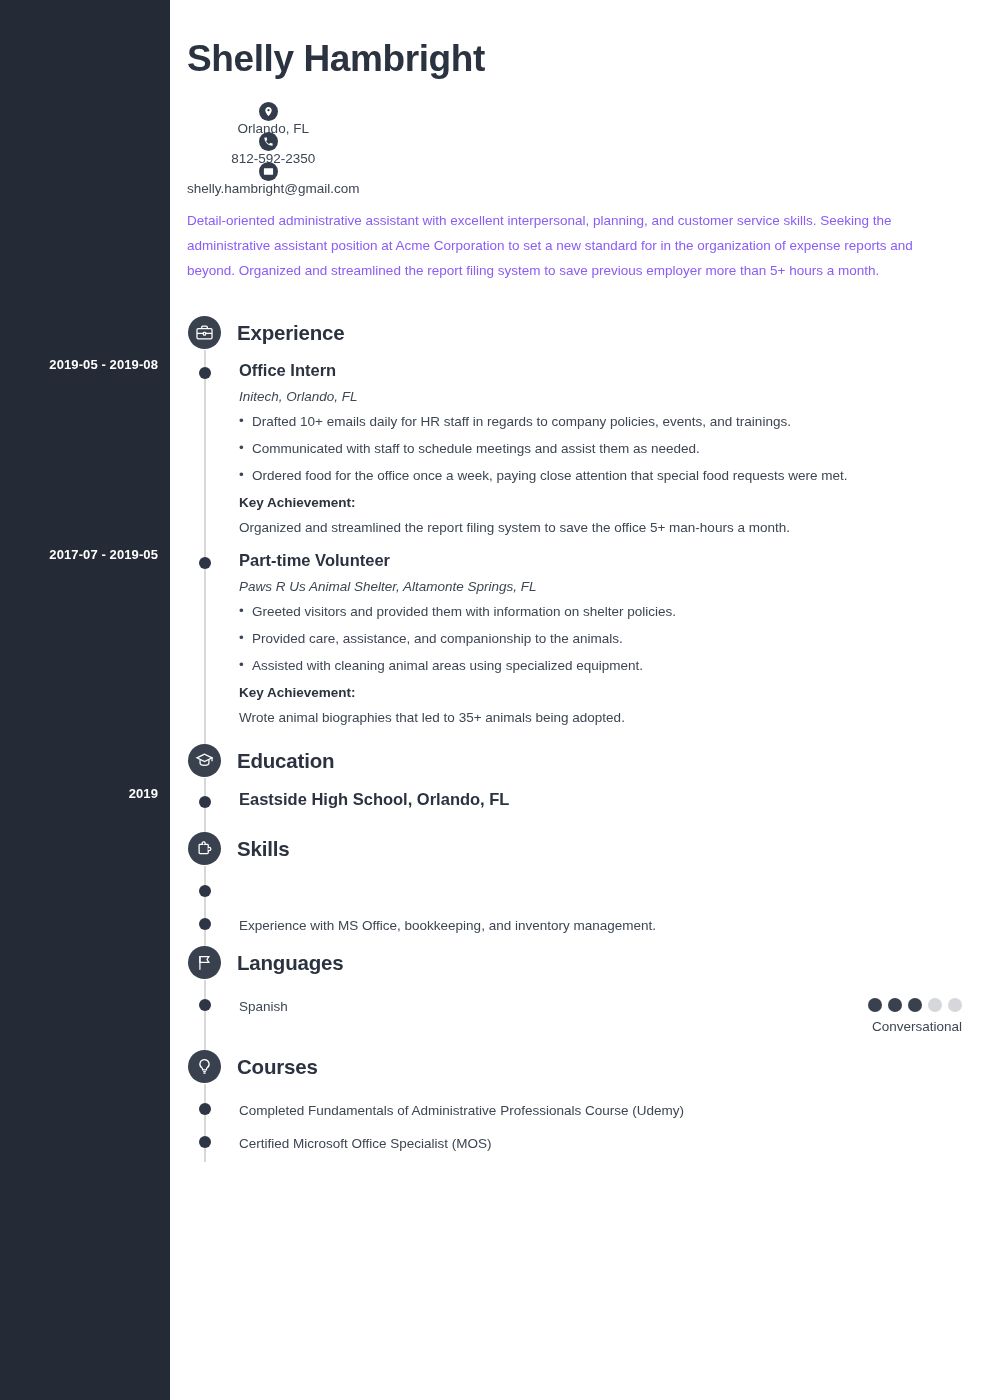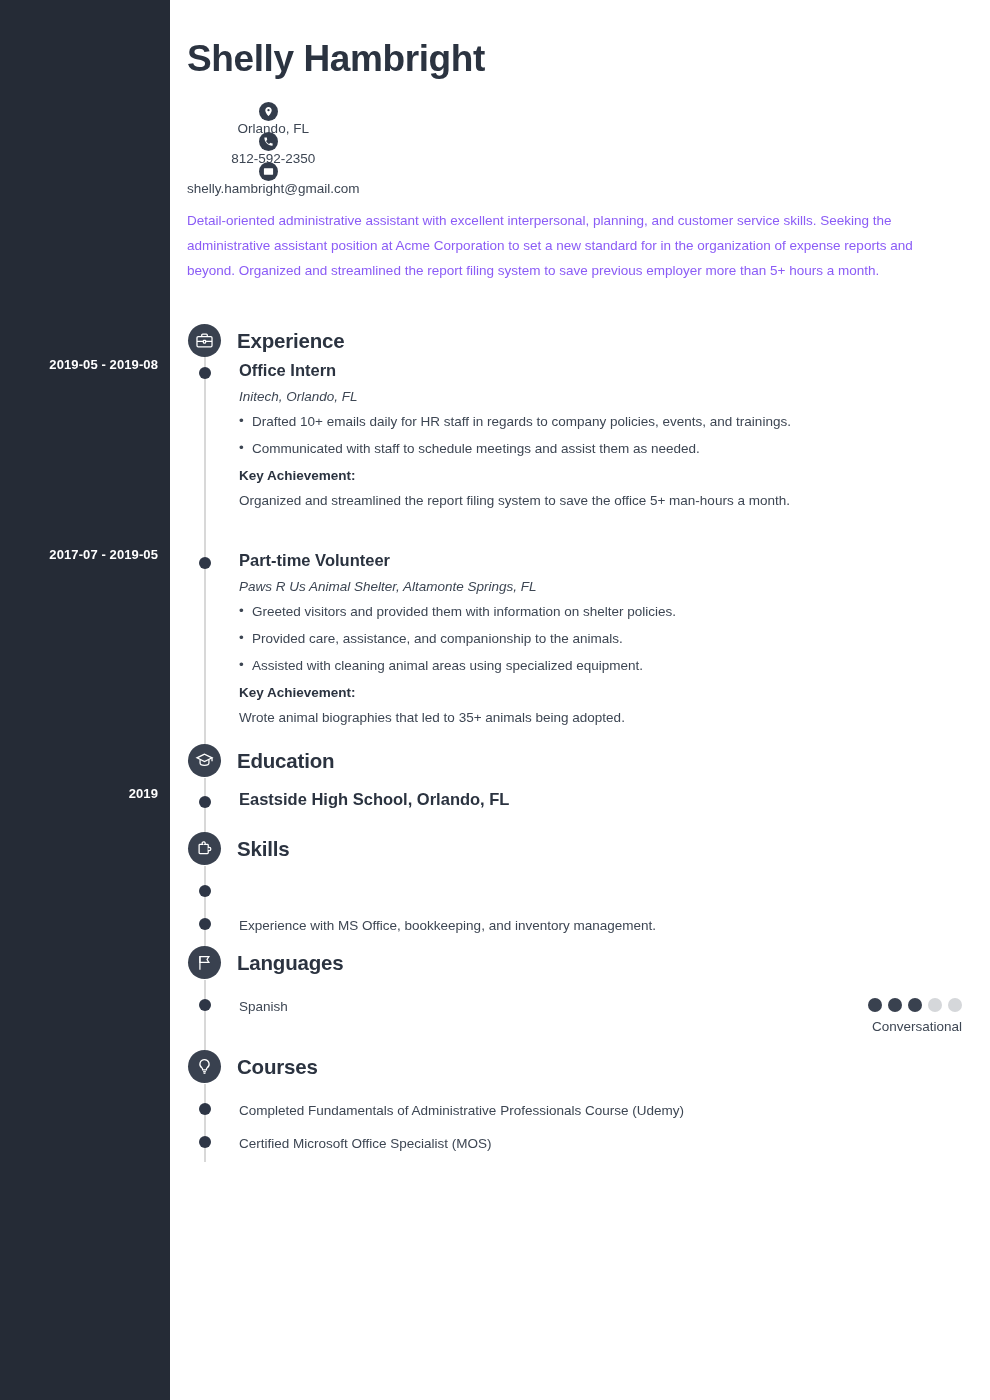--- a/index.html
+++ b/index.html
@@ -141,38 +141,39 @@
               <path d="M3 5h18c.6 0 1 .4 1 1v12c0 .6-.4 1-1 1H3c-.6 0-1-.4-1-1V6c0-.6.4-1 1-1zm9 8L4.2 7.1v.02L12 13l7.8-5.9V7L12 13z"></path>
               <path d="M3.6 6.3 12 12.2l8.4-5.9H3.6z"></path>
             </svg>
         </span>
         <span class="ctext">shelly.hambright@gmail.com</span>
       </div>
     </div>
 
     <p class="summary">Detail-oriented administrative assistant with excellent interpersonal, planning, and customer service skills. Seeking the administrative assistant position at Acme Corporation to set a new standard for in the organization of expense reports and beyond. Organized and streamlined the report filing system to save previous employer more than 5+ hours a month.</p>
 
-    <div class="sec-head" style="top:312px">
+    <div class="sec-head" style="top:304px">
       <span class="sec-bubble">
         <svg viewBox="0 0 24 24">
           <rect x="2.5" y="7" width="19" height="13" rx="1.6"></rect>
           <path d="M8.5 7V5.2c0-.7.5-1.2 1.2-1.2h4.6c.7 0 1.2.5 1.2 1.2V7"></path>
           <rect x="10.6" y="11.8" width="2.8" height="3.4" rx=".6"></rect>
           <path d="M2.5 13h8.1M13.4 13h8.1"></path>
         </svg>
       </span>
       <span class="sec-title">Experience</span>
     </div>
 
     <div class="dot" style="top:355px"></div>
     <div class="entry" style="top:348px">
       <div class="job-title">Office Intern</div>
       <div class="job-org">Initech, Orlando, FL</div>
       <div class="bullet">Drafted 10+ emails daily for HR staff in regards to company policies, events, and trainings.</div>
       <div class="bullet">Communicated with staff to schedule meetings and assist them as needed.</div>
+      <div class="bullet">Ordered food for the office once a week, paying close attention that special food requests were met.</div>
       <div class="ka">Key Achievement:</div>
       <div class="ka-text">Organized and streamlined the report filing system to save the office 5+ man-hours a month.</div>
     </div>
 
     <div class="dot" style="top:545px"></div>
     <div class="entry" style="top:538px">
       <div class="job-title">Part-time Volunteer</div>
       <div class="job-org">Paws R Us Animal Shelter, Altamonte Springs, FL</div>
       <div class="bullet">Greeted visitors and provided them with information on shelter policies.</div>
       <div class="bullet">Provided care, assistance, and companionship to the animals.</div>

